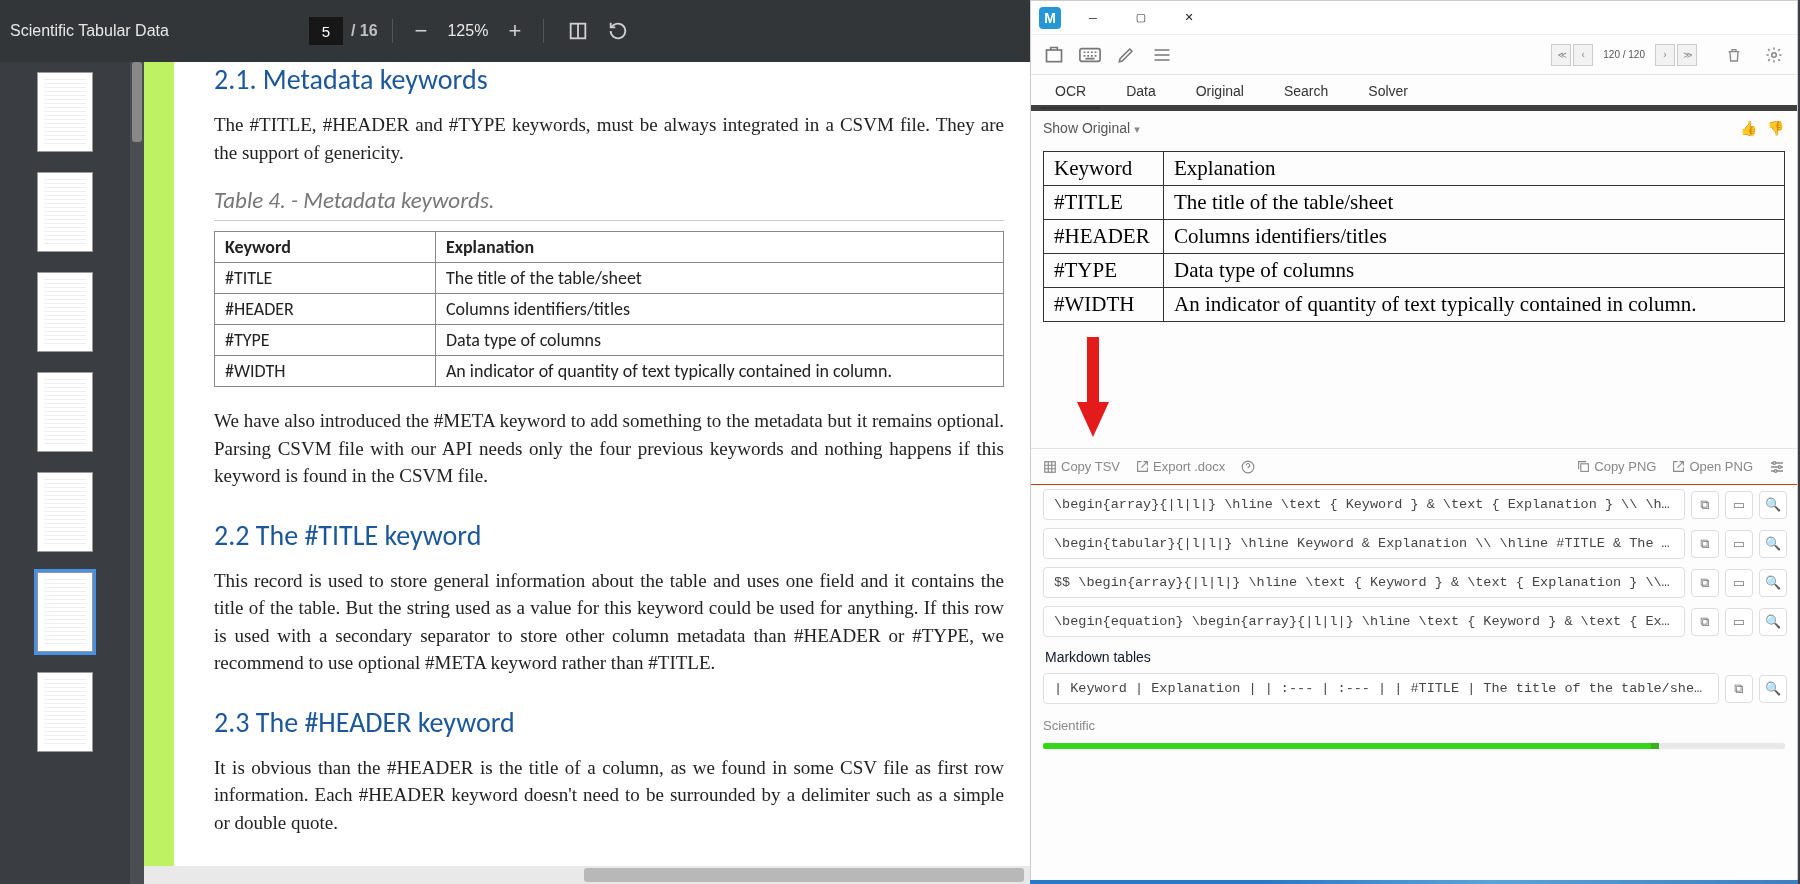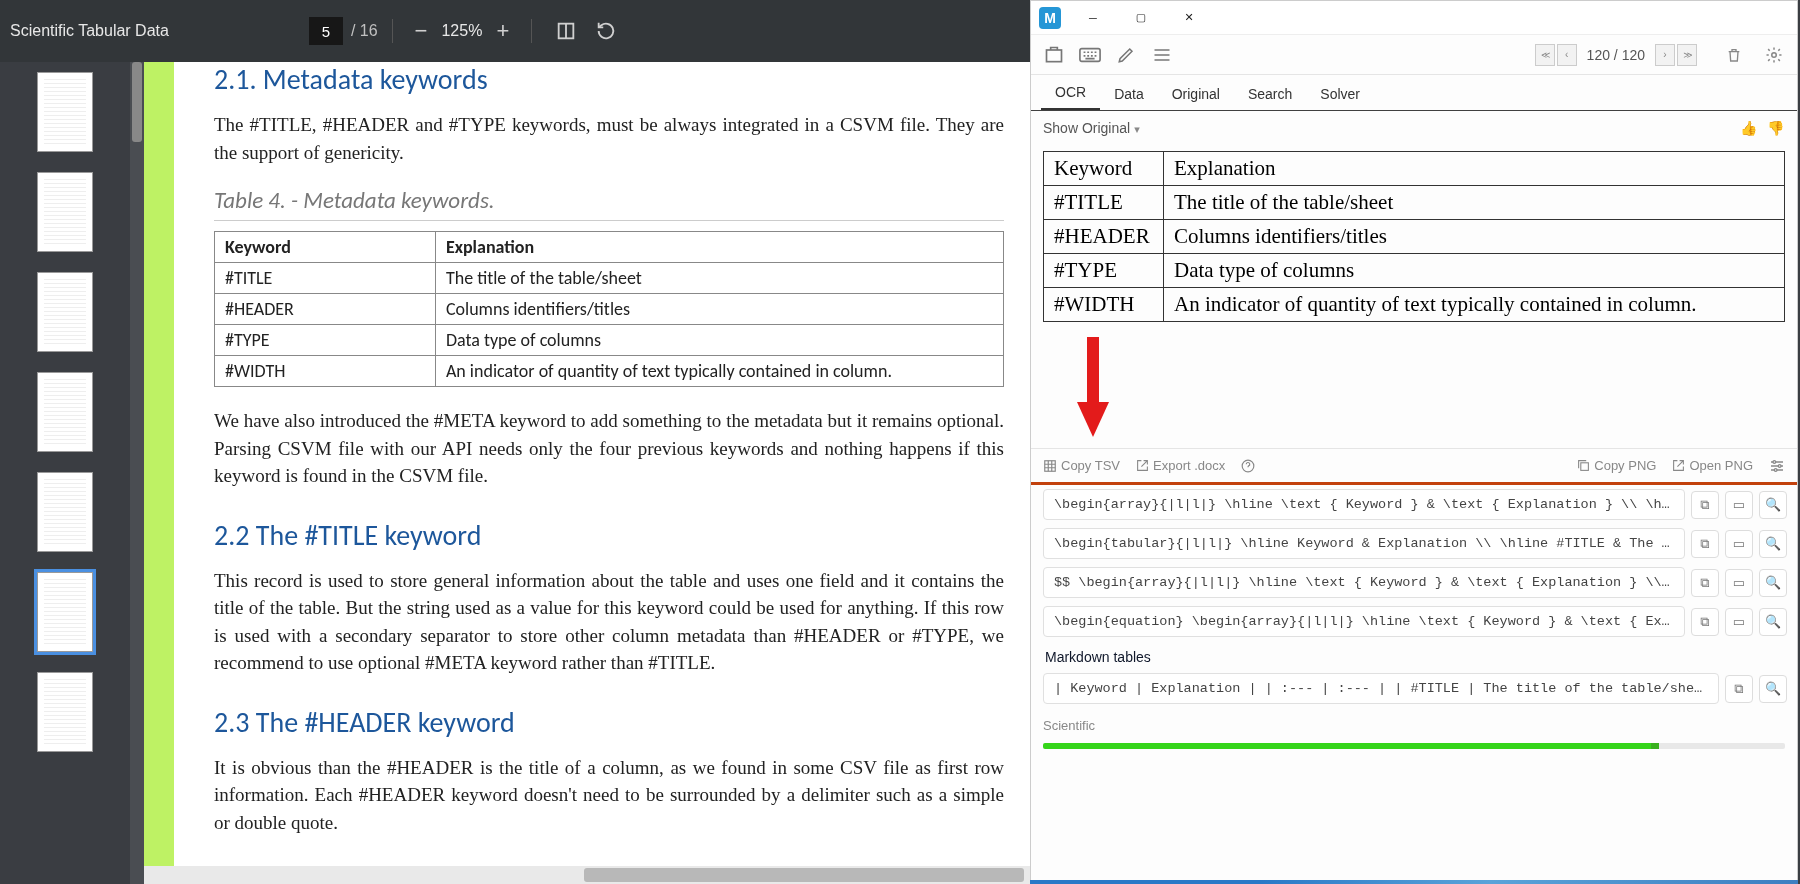--- a/index.html
+++ b/index.html
@@ -4,24 +4,24 @@
 <style>
 * { margin: 0; padding: 0; box-sizing: border-box; }
 body { font-family: -apple-system, BlinkMacSystemFont, "Segoe UI", Arial, sans-serif; width: 1800px; height: 884px; overflow: hidden; background: #3a3d42; position: relative; }
 
 
 .pdf-app { position: absolute; left: 0; top: 0; width: 1074px; height: 884px; display: flex; flex-direction: column; }
 .pdf-toolbar { background: #323639; height: 62px; display: flex; align-items: center; padding: 0 10px; color: #e8e8e8; font-size: 16px; }
 .pdf-title { flex: 0 0 auto; font-weight: 500; padding-left: 0px; }
 .pdf-pager { margin-left: 140px; display: flex; align-items: center; gap: 8px; }
 .pdf-page-input { width: 34px; height: 28px; background: #171717; color: #fff; text-align: center; border: none; font-size: 15px; }
-.pdf-page-total { color: #c0c0c0; }
+.pdf-page-total { color: #c0c0c0; font-weight: bold; }
 .pdf-divider { width: 1px; height: 24px; background: #555; margin: 0 14px; }
 .pdf-zoom-btn { color: #d0d0d0; font-size: 22px; padding: 0 8px; cursor: pointer; user-select: none; }
-.pdf-zoom-level { color: #e8e8e8; font-size: 16px; margin: 0 6px; }
+.pdf-zoom-level { color: #e8e8e8; font-size: 16px; margin: 0 12px; }
 .pdf-tool-icon { width: 24px; height: 24px; margin: 0 8px; display: flex; align-items: center; justify-content: center; color: #d0d0d0; cursor: pointer; }
 
 .pdf-body { flex: 1; display: flex; background: #525659; overflow: hidden; }
 .pdf-thumbs { width: 130px; background: #3a3d42; overflow-y: auto; padding: 10px 0; display: flex; flex-direction: column; align-items: center; gap: 20px; }
 .thumb { width: 56px; height: 80px; background: #fff; border: 1px solid #999; position: relative; }
 .thumb.active { outline: 3px solid #4a90e2; }
 .thumb::after { content: ""; position: absolute; inset: 6px; background: linear-gradient(#ddd 1px, transparent 1px) 0 0/100% 4px; opacity: 0.5; }
 .thumb-scroll { width: 14px; background: #4a4d52; position: relative; }
 .thumb-scroll::before { content: ""; position: absolute; top: 0; left: 2px; right: 2px; height: 80px; background: #888; border-radius: 3px; }
 
@@ -45,39 +45,39 @@
 .app-icon { width: 22px; height: 22px; background: #2596d6; border-radius: 4px; display: flex; align-items: center; justify-content: center; color: #fff; font-weight: 700; font-size: 14px; margin-right: 8px; }
 .titlebar-text { flex: 1; font-size: 14px; color: #222; }
 .win-btn { width: 48px; height: 34px; display: flex; align-items: center; justify-content: center; color: #222; font-size: 11px; cursor: pointer; }
 
 .mp-toolbar { height: 40px; display: flex; align-items: center; padding: 0 10px; gap: 10px; border-bottom: 1px solid #e5e5e5; }
 .mp-tool { width: 26px; height: 26px; display: flex; align-items: center; justify-content: center; color: #777; cursor: pointer; }
 .mp-spacer { flex: 1; }
 .mp-pager { display: flex; align-items: center; gap: 2px; }
 .mp-arrow { width: 20px; height: 22px; border: 1px solid #ccc; background: #f2f2f2; display: flex; align-items: center; justify-content: center; font-size: 10px; color: #888; cursor: pointer; }
 .mp-arrow.dbl { font-size: 9px; letter-spacing: -2px; }
-.mp-pager-text { font-size: 14px; color: #555; margin: 0 8px; }
+.mp-pager-text { font-size: 10px; color: #555; margin: 0 8px; }
 .mp-right-icons { display: flex; gap: 14px; margin-left: 14px; }
 .mp-right-icons .mp-tool { color: #888; }
 
-.mp-tabs { height: 36px; display: flex; align-items: flex-end; border-bottom: 1px solid #404040; padding: 0 10px; }
+.mp-tabs { height: 36px; display: flex; align-items: flex-start; border-bottom: 6px solid #404040; padding: 0 10px; gap: 12px; }
 .mp-tab { padding: 8px 14px; font-size: 14px; color: #333; cursor: pointer; }
 .mp-tab.active { border-bottom: 2px solid #333; font-weight: 500; }
 
 .mp-subbar { height: 34px; display: flex; align-items: center; padding: 0 12px; font-size: 14px; color: #555; justify-content: space-between; }
 .mp-subbar-right { display: flex; gap: 10px; color: #aaa; }
 .chev-down { font-size: 11px; margin-left: 4px; color: #888; }
 
 .mp-result { padding: 6px 12px; }
 .mp-table { border-collapse: collapse; width: 100%; font-family: "Times New Roman", serif; font-size: 21px; }
 .mp-table td { border: 1px solid #333; padding: 4px 10px; }
 .mp-arrow-annot { width: 40px; height: 110px; margin: 10px 0 0 30px; }
 
 .mp-outputs { border-top: 1px solid #e5e5e5; }
-.mp-out-toolbar { height: 36px; display: flex; align-items: center; padding: 0 12px; gap: 16px; font-size: 13px; color: #888; border-bottom: 3px solid #c2410c; }
+.mp-out-toolbar { height: 36px; display: flex; align-items: center; padding: 0 12px; gap: 16px; font-size: 13px; color: #888; border-bottom: 1px solid #c2410c; }
 .mp-out-tool { display: flex; align-items: center; gap: 4px; cursor: pointer; }
 .mp-out-spacer { flex: 1; }
 
 .mp-row { display: flex; align-items: center; padding: 4px 10px 4px 12px; gap: 6px; }
 .mp-code-box { flex: 1; border: 1px solid #e0e0e0; border-radius: 4px; padding: 7px 10px; font-family: "Courier New", monospace; font-size: 13.5px; color: #444; white-space: nowrap; overflow: hidden; text-overflow: ellipsis; background: #fff; }
 .mp-row-icon { width: 28px; height: 28px; border: 1px solid #ddd; border-radius: 4px; display: flex; align-items: center; justify-content: center; color: #777; cursor: pointer; font-size: 13px; background: #fff; }
 .mp-section-label { font-size: 14px; color: #0f172a; padding: 8px 14px 4px 14px; }
 
 .mp-confidence { padding: 10px 12px 6px 12px; font-size: 13px; color: #888; }
 .mp-conf-bar { height: 6px; background: linear-gradient(90deg, #35d51a 0%, #35d51a 82%, #39b01e 82%, #39b01e 83%, #e8e8e8 83%); border-radius: 2px; margin: 4px 12px 0 12px; }

